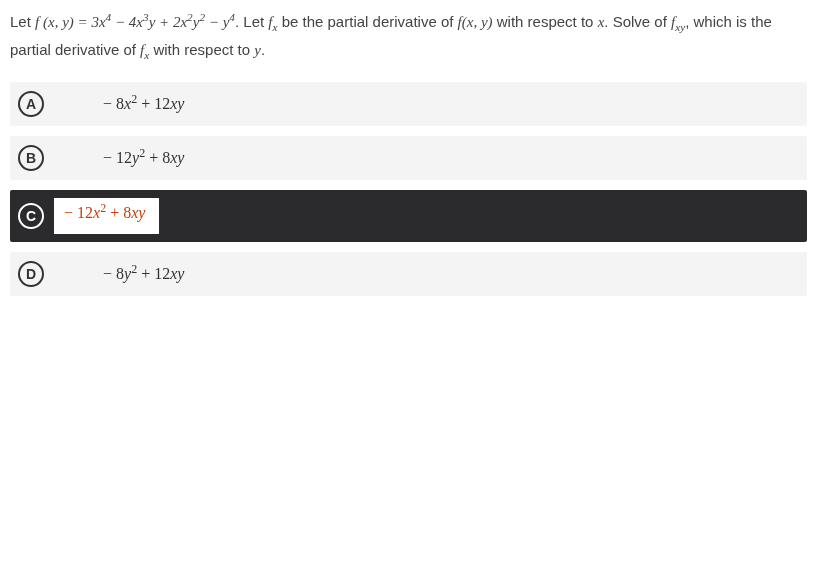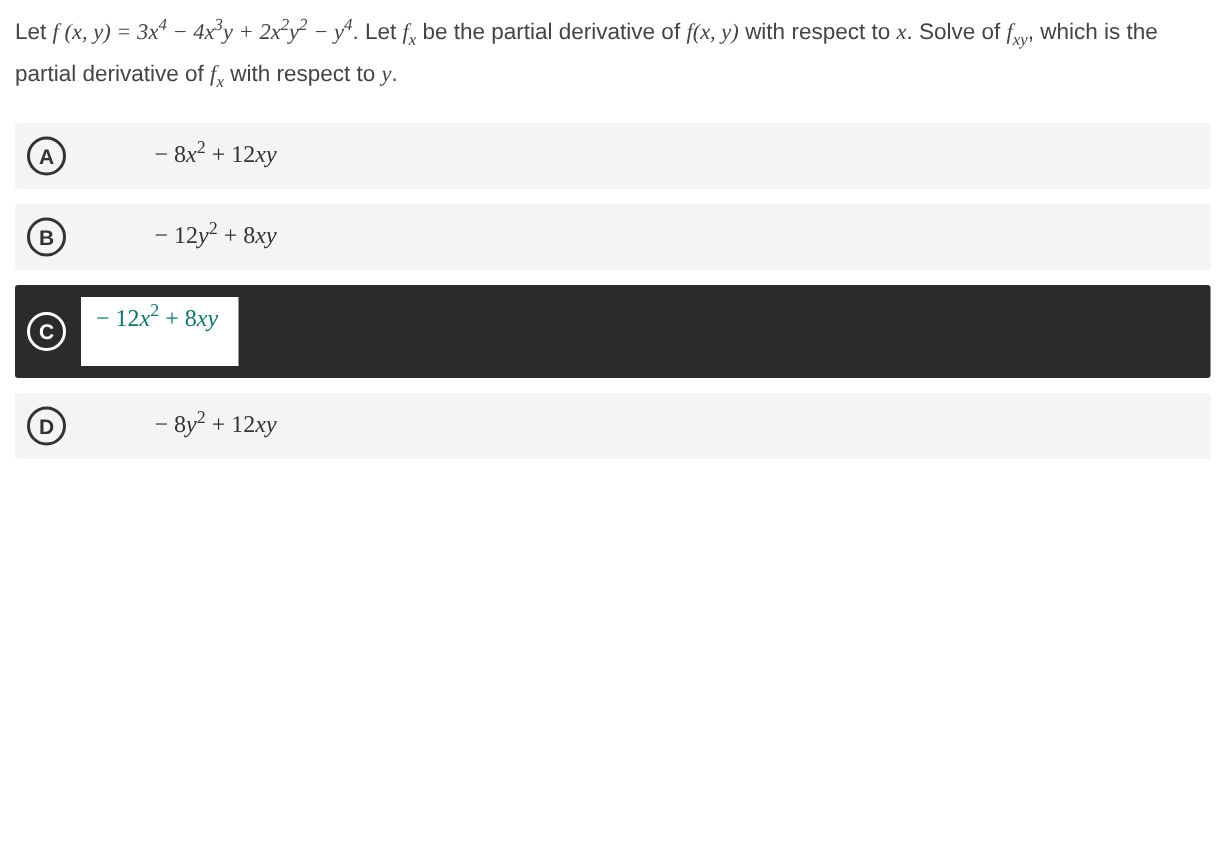--- a/index.html
+++ b/index.html
@@ -70,22 +70,22 @@
     justify-content: center;
     font-weight: 700;
     font-size: 14px;
     margin-right: 16px;
     flex: 0 0 26px;
     background: transparent;
     color: #333;
   }
   .option.selected .answer-text {
     background: #fff;
-    color: #0f766e;
-    padding: 6px 14px 22px 10px;
+    color: #c2410c;
+    padding: 6px 14px 12px 10px;
     margin-left: -6px;
   }
   .answer-text {
     font-family: "Times New Roman", Times, serif;
     font-size: 16px;
     margin-left: 43px;
   }
   .answer-text sup {
     font-size: 0.75em;
     vertical-align: super;

